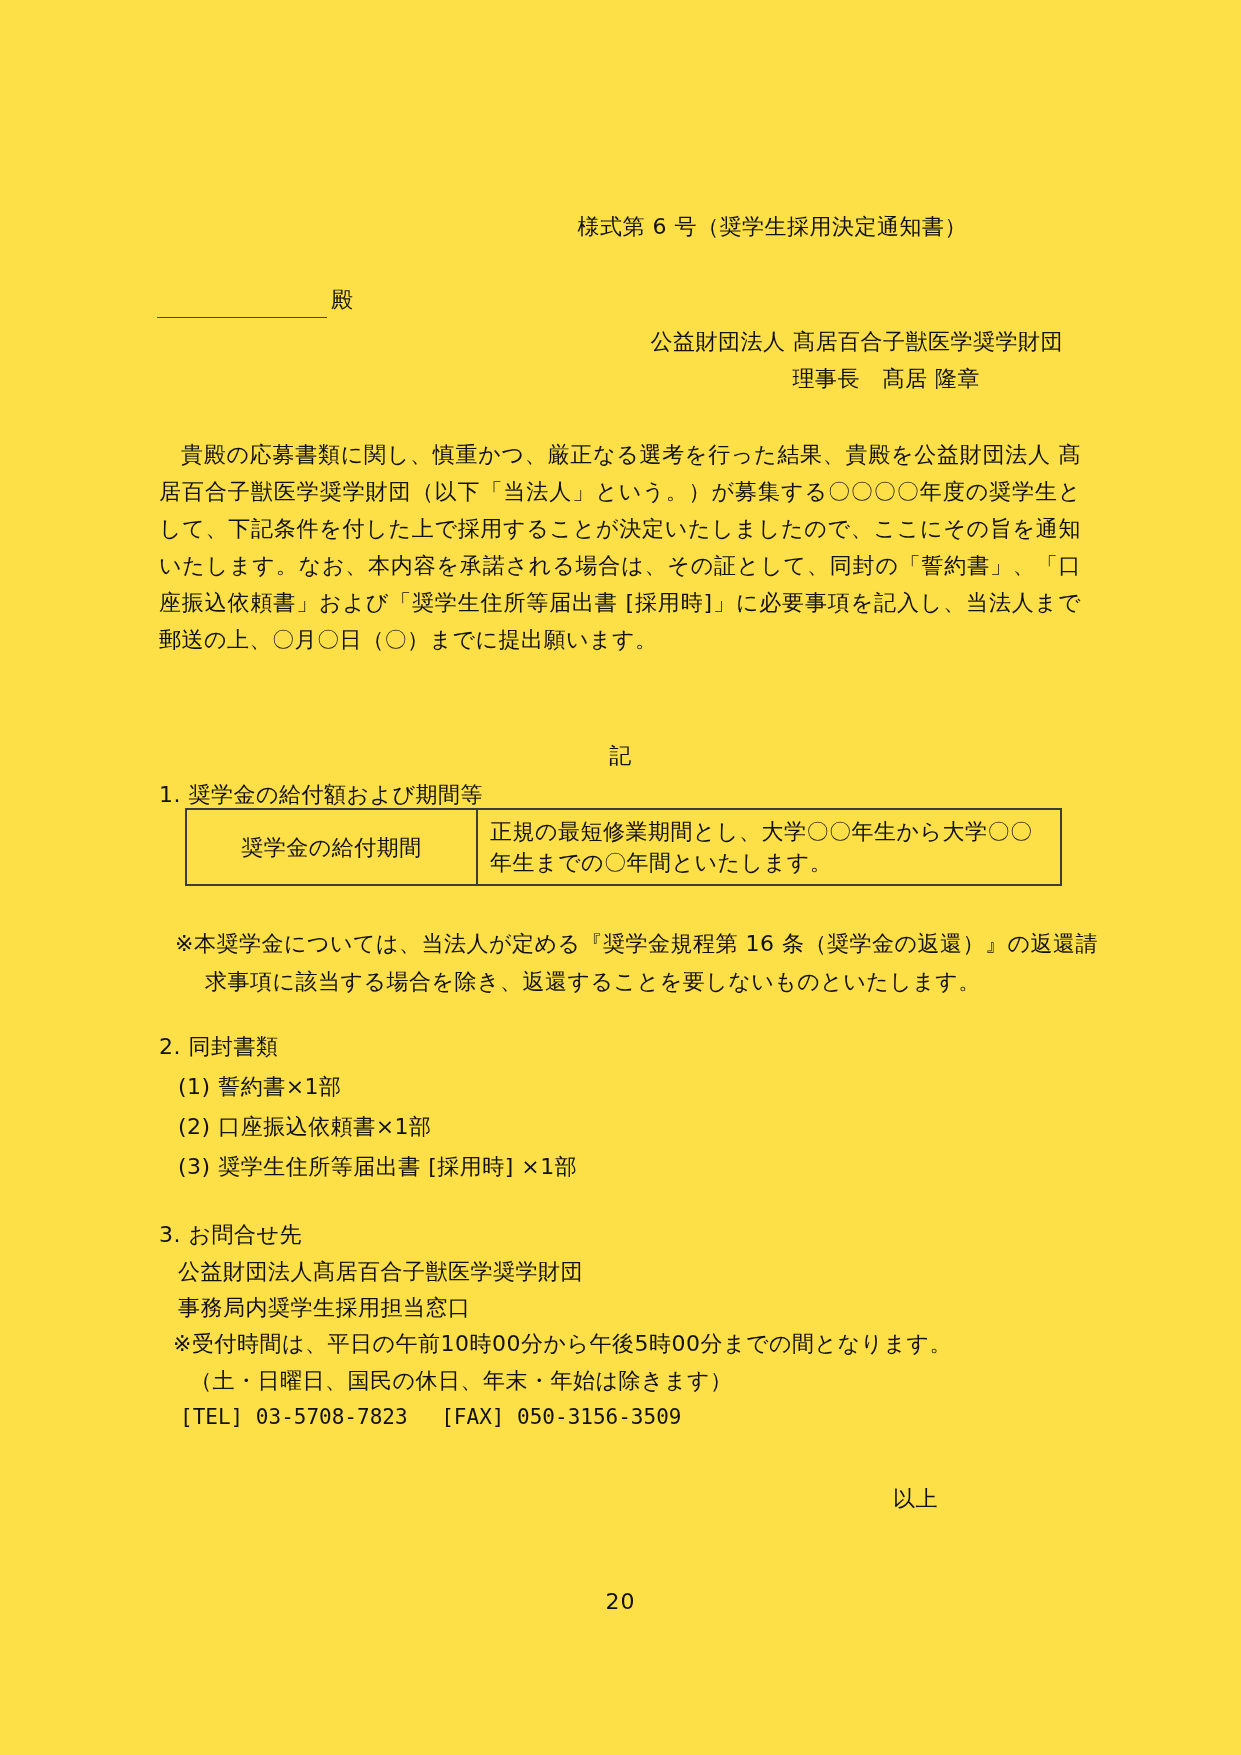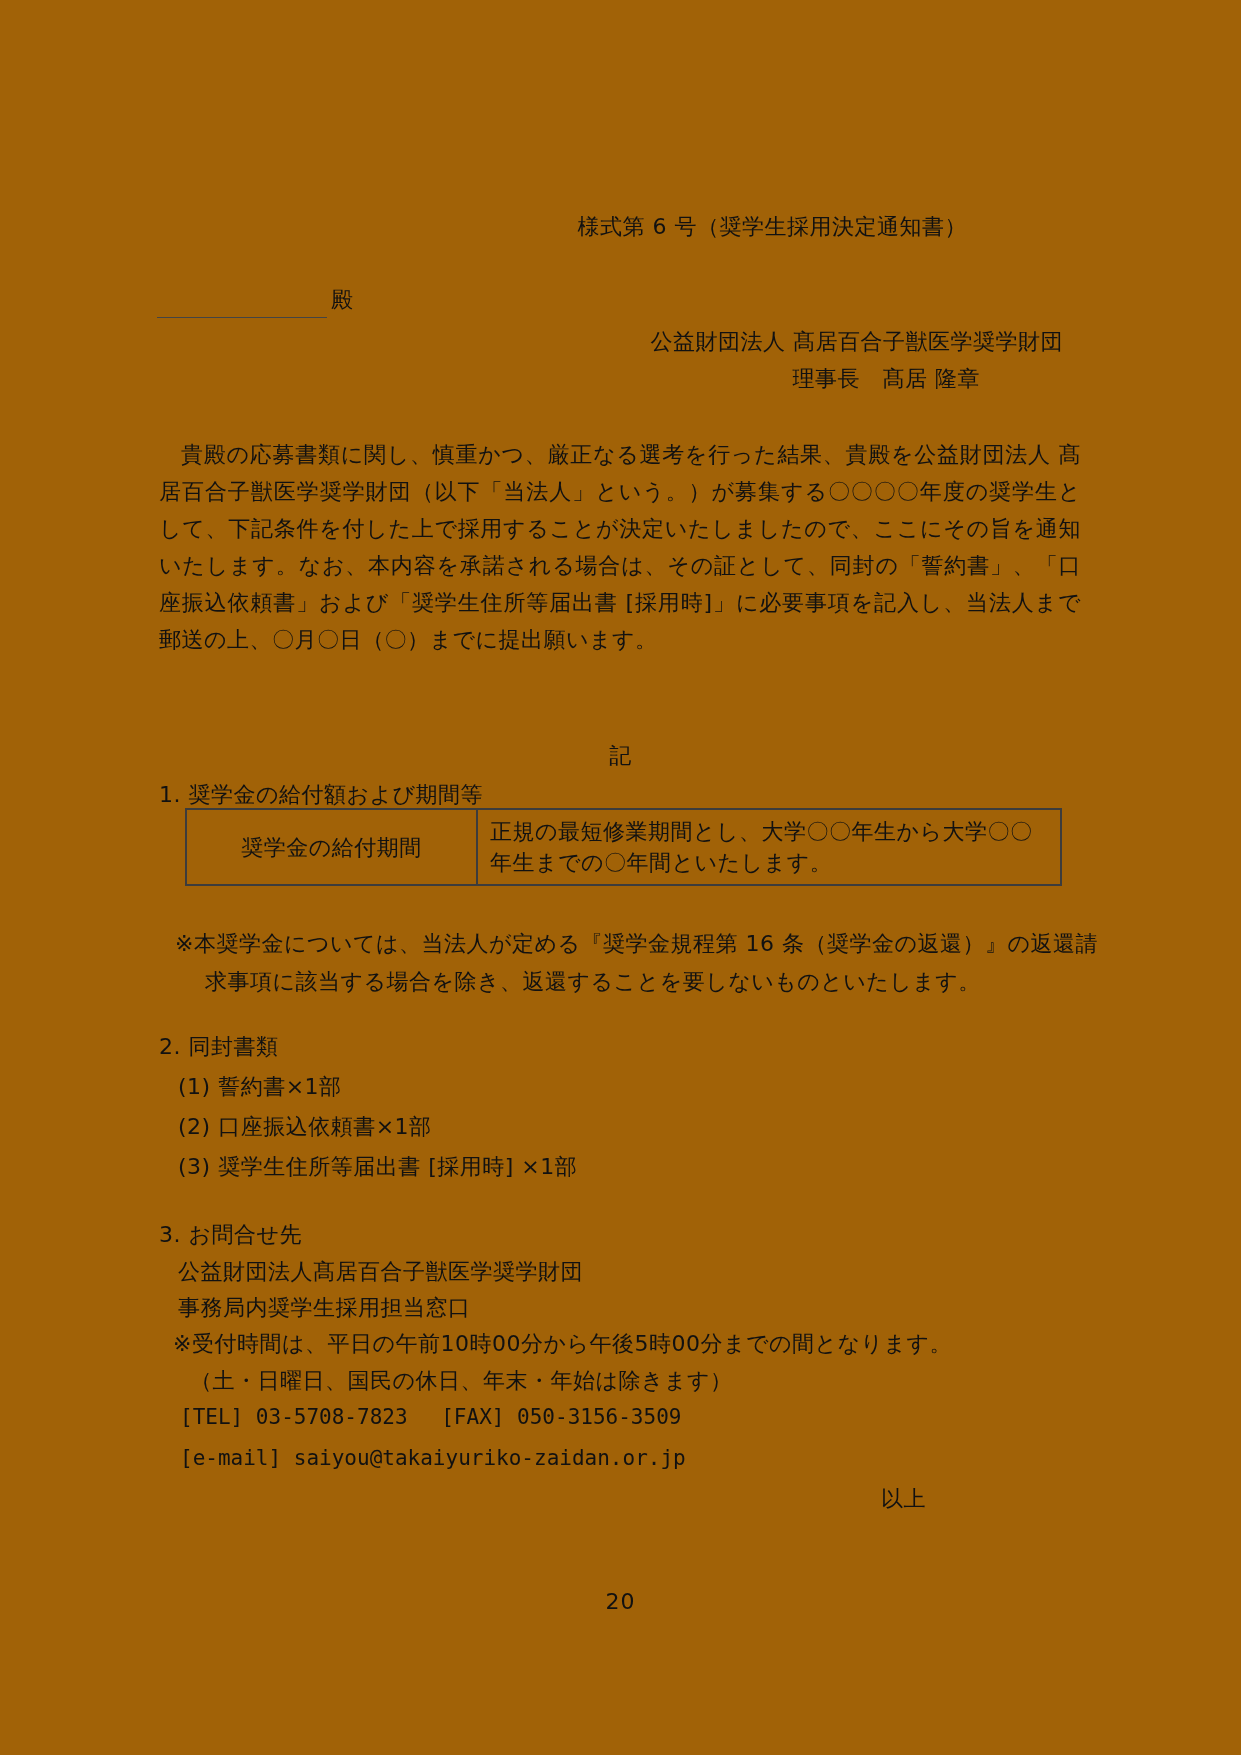--- a/index.html
+++ b/index.html
@@ -1,19 +1,19 @@
 <!DOCTYPE html>
 <html><head>
 <meta charset="utf-8">
 <style>
   html,body{margin:0;padding:0;background:#888;}
   .page{
     position:relative;
     width:1241px;height:1755px;
-    background:#a16207;
+    background:#fde047;
     font-family:"DejaVu Sans",sans-serif;
     color:#111;
     overflow:hidden;
   }
   .abs{position:absolute;}
   .t{font-size:22px;line-height:37px;letter-spacing:0.5px;}
   
   .form-label{top:208px;right:274px;}
   .date-line{top:246px;right:251px;}
   .addressee{top:281px;left:157px;}
@@ -63,21 +63,21 @@
   .s2-item2{top:1108px;left:178px;}
   .s2-item3{top:1148px;left:178px;}
   
   .s3-heading{top:1216px;left:159px;}
   .s3-line1{top:1253px;left:178px;}
   .s3-line2{top:1289px;left:178px;}
   .s3-line3{top:1325px;left:173px;}
   .s3-line4{top:1362px;left:190px;}
   .s3-tel{top:1399px;left:180px;font-family:"DejaVu Sans Mono",monospace;font-size:21px;letter-spacing:0;}
   .s3-email{top:1440px;left:180px;font-family:"DejaVu Sans Mono",monospace;font-size:21px;letter-spacing:0;}
-  .closing{top:1480px;right:315px;}
+  .closing{top:1480px;right:303px;}
   .page-number{top:1583px;left:0;width:100%;text-align:center;letter-spacing:1px;}
 </style>
 </head>
 <body>
 
 <div class="page">
 
   <div class="abs t form-label">様式第 6 号（奨学生採用決定通知書）</div>
 
   <div class="abs t addressee">
@@ -109,19 +109,18 @@
   <div class="abs t s2-item1">(1) 誓約書×1部</div>
   <div class="abs t s2-item2">(2) 口座振込依頼書×1部</div>
   <div class="abs t s2-item3">(3) 奨学生住所等届出書 [採用時] ×1部</div>
 
   <div class="abs t s3-heading">3. お問合せ先</div>
   <div class="abs t s3-line2">事務局内奨学生採用担当窓口</div>
   <div class="abs t s3-line1">公益財団法人髙居百合子獣医学奨学財団</div>
   <div class="abs t s3-line3">※受付時間は、平日の午前10時00分から午後5時00分までの間となります。</div>
   <div class="abs t s3-line4">（土・日曜日、国民の休日、年末・年始は除きます）</div>
   <div class="abs t s3-tel">[TEL] 03-5708-7823　 [FAX] 050-3156-3509</div>
-  <div class="abs t s3-email">[e-mail] saiyou@takaiyuriko-zaidan.or.jp</div>
 
   <div class="abs t closing">以上</div>
 
   <div class="abs t page-number">20</div>
 
 </div>
 
 </body></html>

